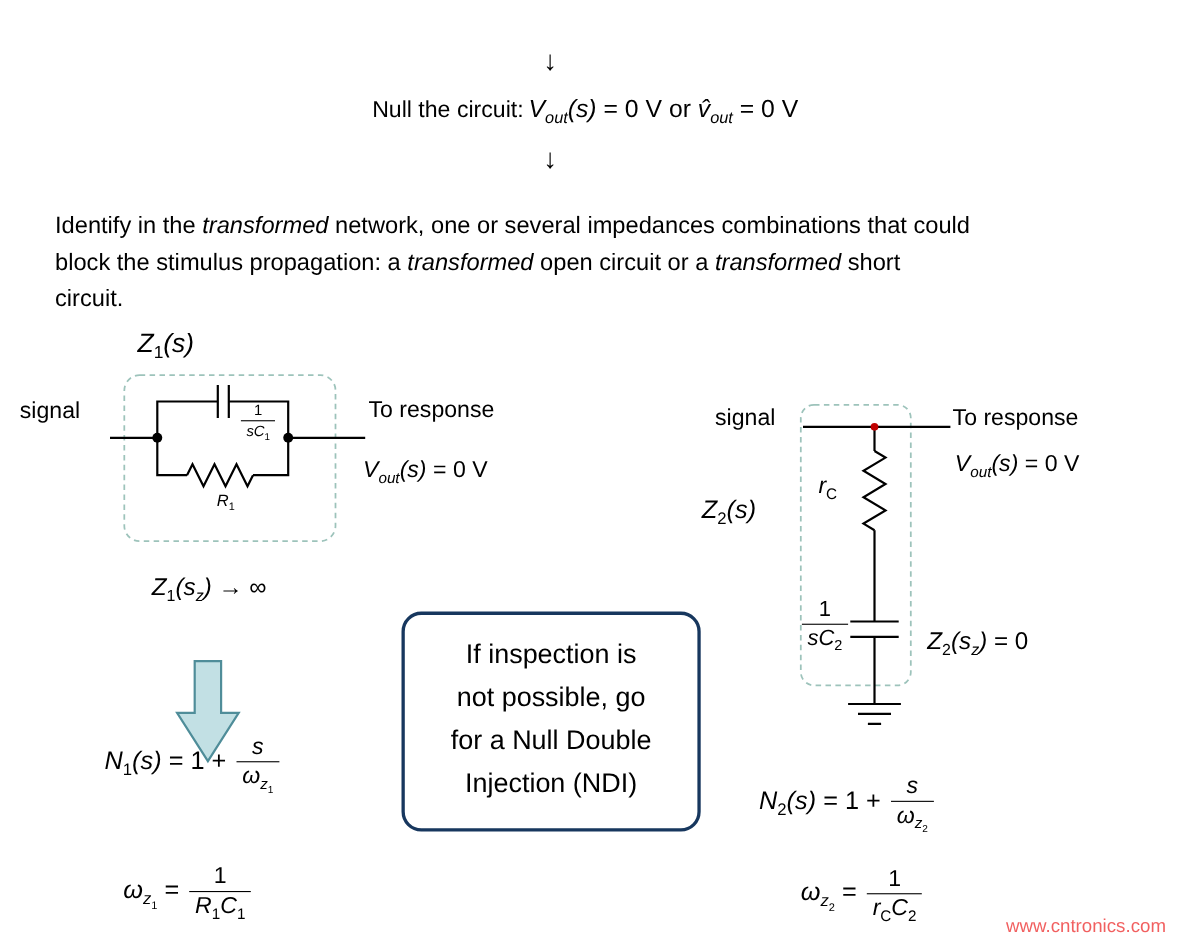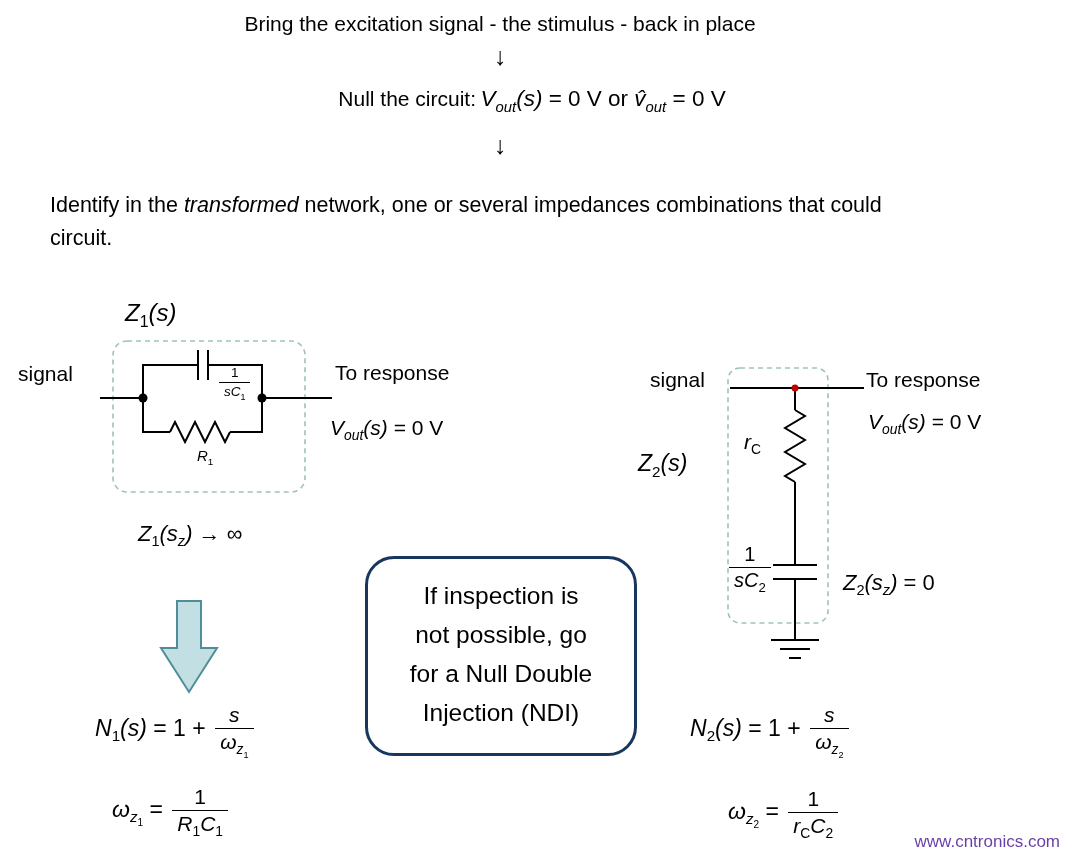--- a/index.html
+++ b/index.html
@@ -13,47 +13,47 @@
   .center-text { text-align:center; }
   sub { font-size:66%; line-height:0; }
   .frac { display:inline-block; vertical-align:middle; text-align:center; margin:0 3px; }
   .frac .num { display:block; border-bottom:1.5px solid #000; padding:0 5px 2px; line-height:1.05; }
   .frac .den { display:block; padding:2px 5px 0; line-height:1.05;text-align:center; }
   .wire { stroke:#000; stroke-width:2; fill:none; }
   .dashbox { fill:none; stroke:#9dc3bb; stroke-width:1.6; stroke-dasharray:5 4; }
   .node { fill:#000; }
   .rednode { fill:#c00000; }
   .blockarrow { fill:#c2e0e4; stroke:#4f8d99; stroke-width:2; }
-  .callout { border:3.5px solid #17375e; border-radius:29px; text-align:center;
+  .callout { border:3.5px solid #17375e; border-radius:18px; text-align:center;
              font-size:24.5px; line-height:39px; padding-top:17px; box-sizing:border-box; }
-  .watermark { color:#4c1d95; font-size:17px; opacity:0.85; }
+  .watermark { color:#ef4444; font-size:17px; opacity:0.85; }
 </style>
 </head>
 <body>
 
 <div class="page">
 
-  <div class="abs center-text sans" style="left:0;top:12px;width:1000px;font-size:21px">Bring the excitation signal - the stimulus - back in place</div>
 
   <div class="abs center-text" style="left:0;top:42px;width:1000px;font-size:25px">↓</div>
 
   <div class="abs center-text" style="left:0;top:86px;width:1064px">
     <span class="sans" style="font-size:21px">Null the circuit:</span>
     <span class="math" style="font-size:22.5px">
       <span>V</span><sub>out</sub><span>(s)</span>
       <span class="up">= 0 V or</span>
       <span>v̂</span><sub>out</sub>
       <span class="up">= 0 V</span>
     </span>
   </div>
 
   <div class="abs center-text" style="left:0;top:131px;width:1000px;font-size:25px">↓</div>
 
   <div class="abs sans" style="left:50px;top:189px;width:1012px;font-size:21.5px;line-height:33px">
     <div><span>Identify in the </span><span class="it">transformed</span><span> network, one or several impedances combinations that could</span></div>
+    <div><span>block the stimulus propagation: a </span><span class="it">transformed</span><span> open circuit or a </span><span class="it">transformed</span><span> short</span></div>
     <div><span>circuit.</span></div>
   </div>
 
   <div class="abs math" style="left:125px;top:299px;font-size:24px">
     <span>Z</span><sub class="up">1</sub><span>(s)</span>
   </div>
 
   <svg class="abs" style="left:0;top:330px" width="500" height="195" viewBox="0 0 500 195">
     <rect x="113" y="11" width="192" height="151" rx="14" class="dashbox"></rect>
     <path class="wire" d="M100,68 H143 M262,68 H332"></path>
@@ -85,21 +85,21 @@
 
   <div class="abs math" style="left:138px;top:521px;font-size:22px">
     <span>Z</span><sub class="up">1</sub><span>(</span><span>s</span><sub>z</sub><span>)</span>
     <span class="up">→ ∞</span>
   </div>
 
   <svg class="abs" style="left:155px;top:598px" width="80" height="100" viewBox="0 0 80 100">
     <polygon class="blockarrow" points="22,3 46,3 46,50 62,50 34,94 6,50 22,50"></polygon>
   </svg>
 
-  <div class="abs math" style="left:95px;top:704px;font-size:23px">
+  <div class="abs math" style="left:95px;top:668px;font-size:23px">
     <span>N</span><sub class="up">1</sub><span>(s)</span>
     <span class="up">= 1 +</span>
     <span class="frac" style="font-size:21px">
       <span class="num">s</span>
       <span class="den"><span>ω</span><sub><span>z</span><sub class="up">1</sub></sub></span>
     </span>
   </div>
 
   <div class="abs math" style="left:112px;top:786px;font-size:23px">
     <span>ω</span><sub><span>z</span><sub class="up">1</sub></sub>

